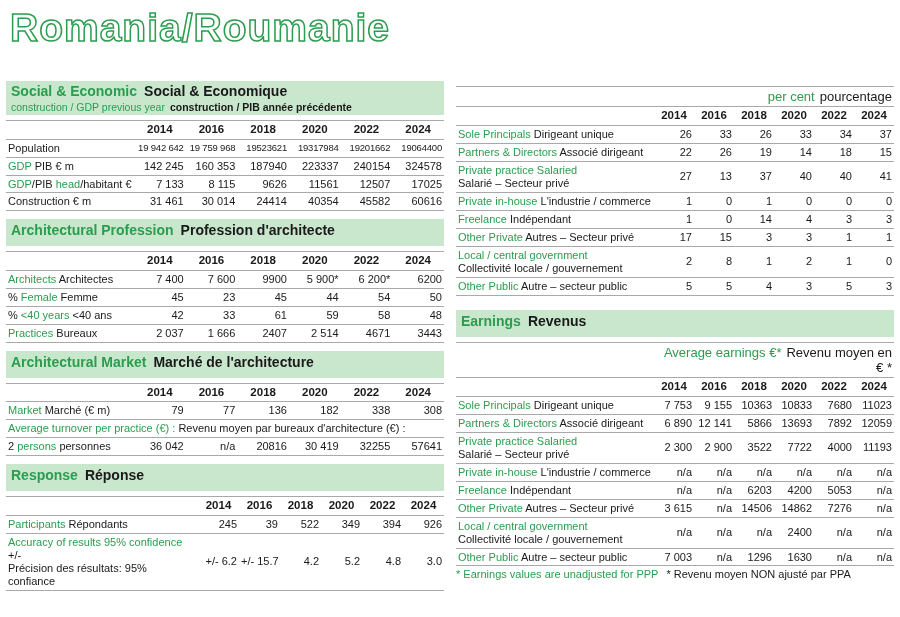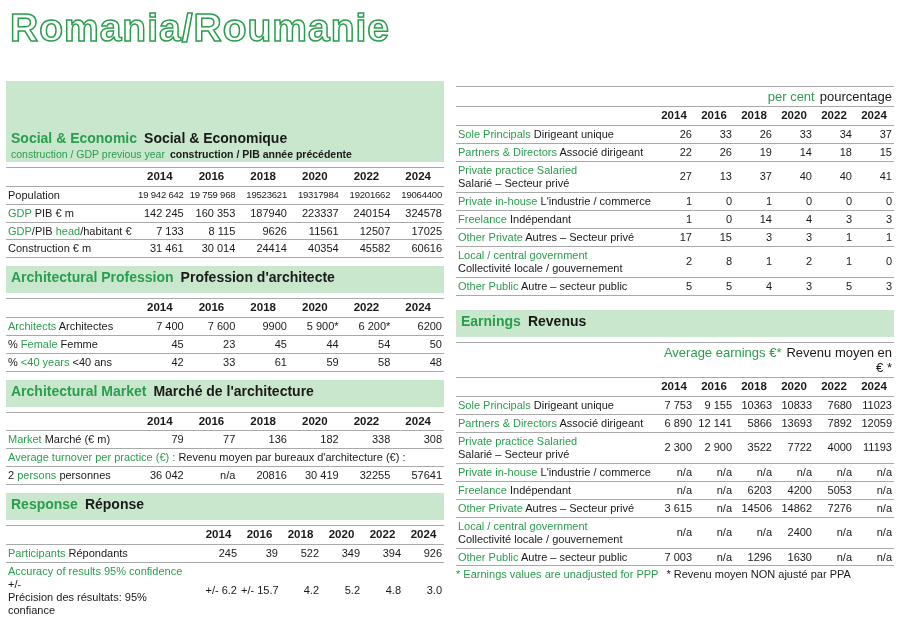--- a/index.html
+++ b/index.html
@@ -29,21 +29,21 @@
   .cols { display: flex; gap: 12px; margin-top: 34px; }
   .col { width: 438px; flex: 0 0 438px; }
 
   
   .bar { background: #C9E7CD; padding: 2px 5px 7px 5px; }
   .bar.two { padding: 1px 5px 2px 5px; }
   .bar .en { color: #2A9D4E; font-weight: bold; font-size: 14px; }
   .bar .fr { color: #1a1a1a; font-weight: bold; font-size: 14px; margin-left: 7px; }
   .bar .sub-en { color: #2A9D4E; font-size: 10.5px; }
   .bar .sub-fr { color: #1a1a1a; font-weight: bold; font-size: 10.5px; margin-left: 5px; }
-  .bar .line1 { line-height: 17px; margin-top: 47px; }
+  .bar .line1 { line-height: 17px; }
   .bar .line2 { line-height: 12px; }
 
   
   table.tbl {
     width: 100%; border-collapse: collapse; table-layout: fixed;
     margin-top: 5px; font-size: 11px;
     border-bottom: 1px solid #A9A9A9;
   }
   table.tbl tr { border-top: 1px solid #A9A9A9; }
   table.tbl td { padding: 2px 2px; line-height: 1.18; vertical-align: middle; }
@@ -197,20 +197,29 @@
               </tr>
               <tr>
                 <td class="lbl"><span class="k">% </span><span class="g">&lt;40 years</span><span class="k">  &lt;40 ans</span></td>
                 <td class="val">42</td>
                 <td class="val">33</td>
                 <td class="val">61</td>
                 <td class="val">59</td>
                 <td class="val">58</td>
                 <td class="val">48</td>
               </tr>
+              <tr>
+                <td class="lbl"><span class="g">Practices</span><span class="k">  Bureaux</span></td>
+                <td class="val">2 037</td>
+                <td class="val">1 666</td>
+                <td class="val">2407</td>
+                <td class="val">2 514</td>
+                <td class="val">4671</td>
+                <td class="val">3443</td>
+              </tr>
             </tbody>
         </table>
       </section>
 
       <section class="panel">
         <div class="bar">
           <span class="en">Architectural Market</span><span class="fr">Marché de l'architecture</span>
         </div>
         <table class="tbl">
           <colgroup>

